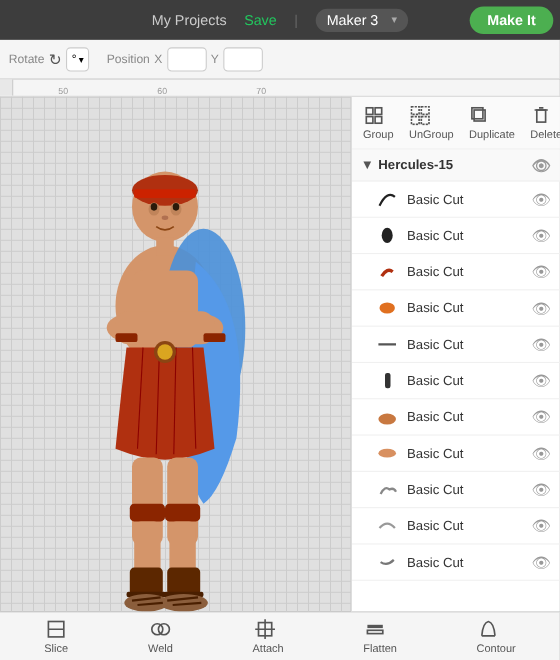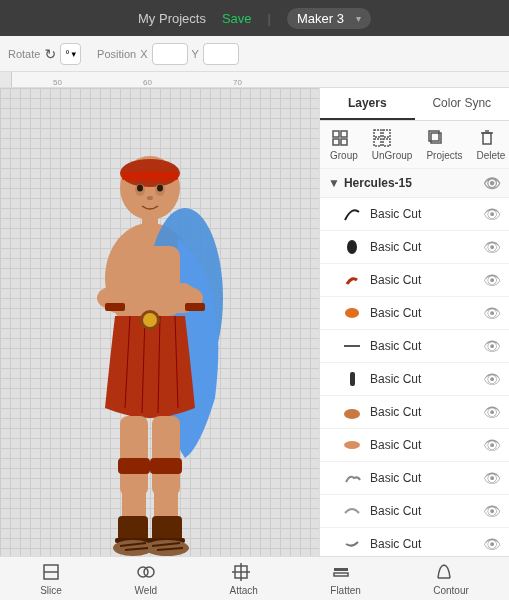--- a/index.html
+++ b/index.html
@@ -105,20 +105,21 @@
 <div class="top-bar">
   <div class="top-bar-nav">
     <span class="top-bar-link">My Projects</span>
     <span class="top-bar-save">Save</span>
     <span class="top-bar-divider">|</span>
     <div class="top-bar-maker">
       <span>Maker 3</span>
       <span class="chevron">▾</span>
     </div>
   </div>
+  <button class="make-it-btn">Make It</button>
 </div>
 
 <div class="controls-bar">
   <div class="control-group">
     <span class="control-label">Rotate</span>
     <span class="control-icon">↻</span>
     <div class="control-select">
       <span>°</span>
       <span style="font-size:9px">▾</span>
     </div>
@@ -210,28 +211,20 @@
         <line x1="90" y1="448" x2="116" y2="445" stroke="#4a1f00" stroke-width="2"></line>
         <line x1="95" y1="452" x2="118" y2="450" stroke="#4a1f00" stroke-width="2"></line>
         <line x1="122" y1="448" x2="150" y2="445" stroke="#4a1f00" stroke-width="2"></line>
         <line x1="127" y1="452" x2="153" y2="450" stroke="#4a1f00" stroke-width="2"></line>
       </svg>
     </div>
   </div>
 
   <div class="right-panel">
 
-    <div class="panel-tabs">
-      <div class="panel-tab active">
-        <span>Layers</span>
-      </div>
-      <div class="panel-tab">
-        <span>Color Sync</span>
-      </div>
-    </div>
 
     <div class="layer-toolbar">
       <div class="toolbar-btn">
         <div class="icon-box">
           <svg width="18" height="18" viewBox="0 0 18 18">
               <rect x="2" y="2" width="6" height="6" fill="none" stroke="#555" stroke-width="1.5"></rect>
               <rect x="10" y="2" width="6" height="6" fill="none" stroke="#555" stroke-width="1.5"></rect>
               <rect x="2" y="10" width="6" height="6" fill="none" stroke="#555" stroke-width="1.5"></rect>
               <rect x="10" y="10" width="6" height="6" fill="none" stroke="#555" stroke-width="1.5"></rect>
             </svg>
@@ -249,21 +242,21 @@
         </div>
         <span>UnGroup</span>
       </div>
       <div class="toolbar-btn">
         <div class="icon-box">
           <svg width="18" height="18" viewBox="0 0 18 18">
               <rect x="4" y="4" width="10" height="10" fill="none" stroke="#555" stroke-width="1.5"></rect>
               <rect x="2" y="2" width="10" height="10" fill="none" stroke="#555" stroke-width="1.5"></rect>
             </svg>
         </div>
-        <span>Projects</span>
+        <span>Duplicate</span>
       </div>
       <div class="toolbar-btn">
         <div class="icon-box">
           <svg width="18" height="18" viewBox="0 0 18 18">
               <rect x="5" y="4" width="8" height="11" fill="none" stroke="#555" stroke-width="1.5"></rect>
               <line x1="3" y1="4" x2="15" y2="4" stroke="#555" stroke-width="1.5"></line>
               <line x1="7" y1="2" x2="11" y2="2" stroke="#555" stroke-width="1.5"></line>
             </svg>
         </div>
         <span>Delete</span>

